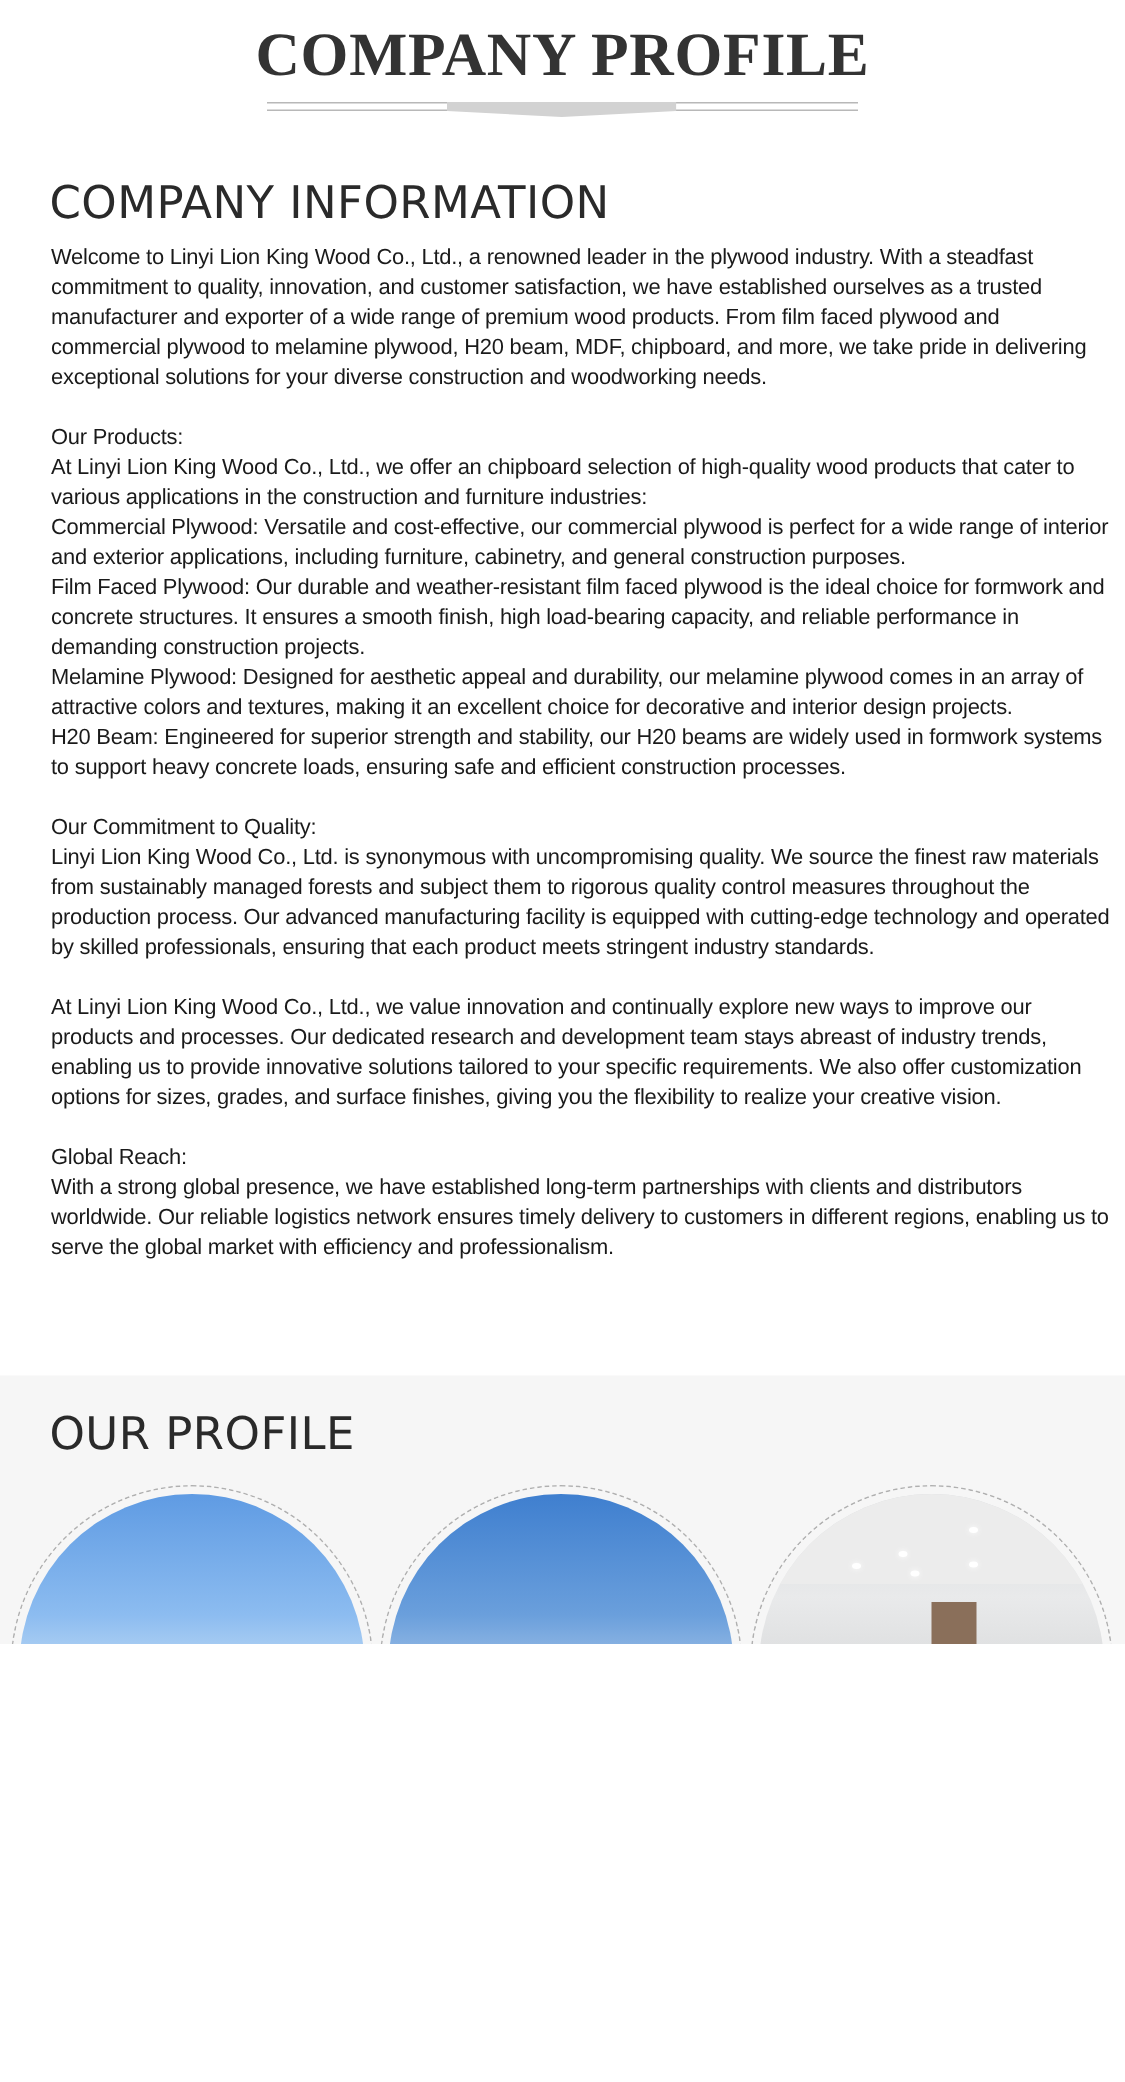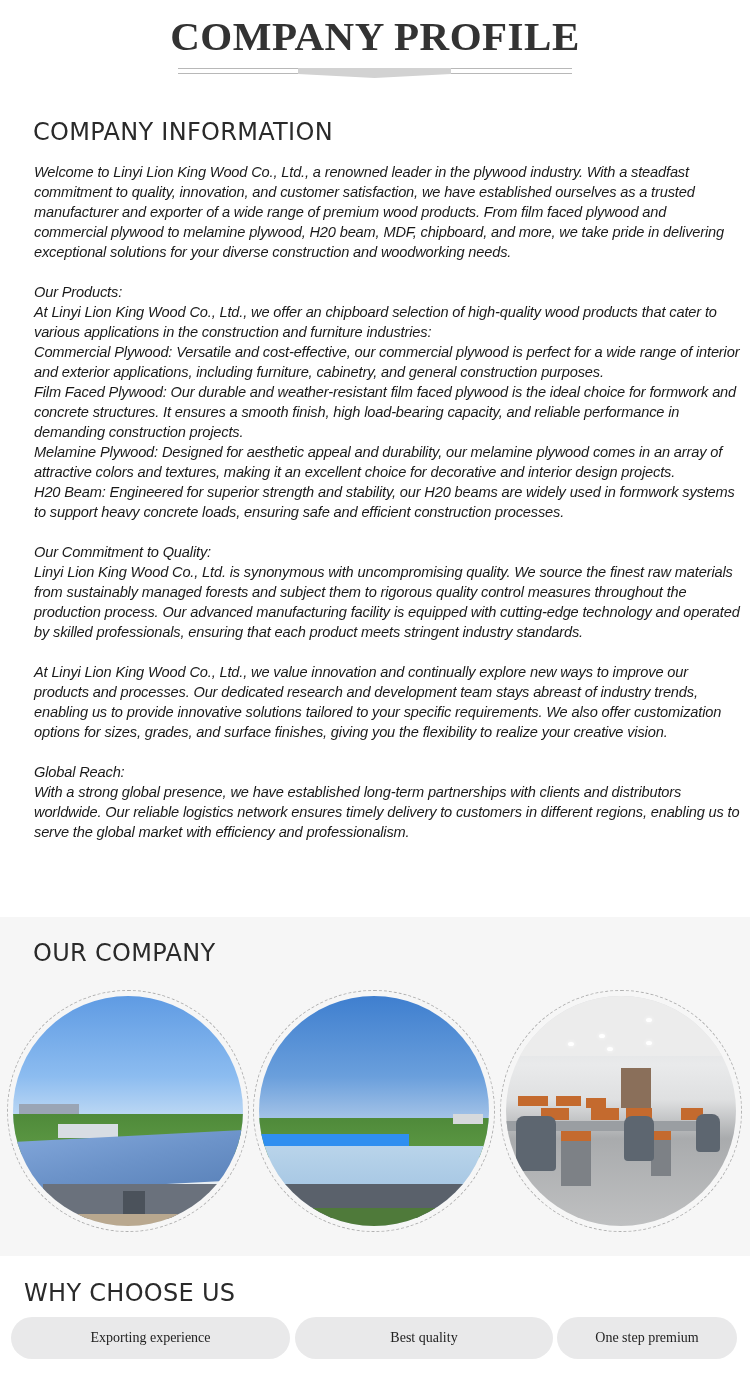--- a/index.html
+++ b/index.html
@@ -1,44 +1,44 @@
 <!DOCTYPE html>
 <html><head>
   <meta charset="utf-8">
   <style>
     * { margin: 0; padding: 0; box-sizing: border-box; }
     html, body { width: 750px; background: #ffffff; }
     body { font-family: "Liberation Sans", sans-serif; color: #222; }
 
-    .page { width: 750px; height: 1388px; position: relative; overflow: hidden; background: #fff; }
+    .page { width: 750px; height: 1096px; position: relative; overflow: hidden; background: #fff; }
 
     
     .profile-header { height: 100px; position: relative; }
     .profile-title {
       position: absolute; top: 12px; left: 0; width: 750px; text-align: center;
       font-family: "Liberation Serif", serif; font-weight: bold; font-size: 41px;
       color: #333333; letter-spacing: 0.5px;
     }
     .divider { position: absolute; top: 68px; left: 178px; width: 394px; height: 12px; }
     .divider .line { position: absolute; left: 0; width: 394px; height: 1px; background: #b8b8b8; }
     .divider .line.l1 { top: 0; }
     .divider .line.l2 { top: 5px; }
     .divider .center {
       position: absolute; left: 120px; top: 0; width: 153px; height: 10px; background: #d2d2d2;
       clip-path: polygon(0 0, 100% 0, 100% 60%, 50% 100%, 0 60%);
     }
     .section-heading {
-      font-family: "DejaVu Sans", sans-serif; font-size: 24px; color: #2a2a2a;
+      font-family: "DejaVu Sans", sans-serif; font-size: 30px; color: #2a2a2a;
       letter-spacing: 0.3px; font-weight: normal;
     }
     .info-heading { position: absolute; top: 118px; left: 33px; }
     .info-body {
       position: absolute; top: 162px; left: 34px; width: 706px;
       font-family: "Liberation Sans", sans-serif; font-size: 14.6px; line-height: 20px;
-      color: #1a1a1a; letter-spacing: -0.15px; font-style: italic;
+      color: #1a1a1a; letter-spacing: -0.15px;
     }
     .info-body p { margin: 0; }
     .info-body .gap { height: 20px; }
 
     
     .company-section {
       position: absolute; top: 917px; left: 0; width: 750px; height: 339px; background: #f6f6f6;
     }
     .company-heading { position: absolute; top: 22px; left: 33px; }
     .photo {
@@ -106,21 +106,21 @@
     <p>Our Commitment to Quality:</p>
     <p>Linyi Lion King Wood Co., Ltd. is synonymous with uncompromising quality. We source the finest raw materials from sustainably managed forests and subject them to rigorous quality control measures throughout the production process. Our advanced manufacturing facility is equipped with cutting-edge technology and operated by skilled professionals, ensuring that each product meets stringent industry standards.</p>
     <div class="gap"></div>
     <p>At Linyi Lion King Wood Co., Ltd., we value innovation and continually explore new ways to improve our products and processes. Our dedicated research and development team stays abreast of industry trends, enabling us to provide innovative solutions tailored to your specific requirements. We also offer customization options for sizes, grades, and surface finishes, giving you the flexibility to realize your creative vision.</p>
     <div class="gap"></div>
     <p>Global Reach:</p>
     <p>With a strong global presence, we have established long-term partnerships with clients and distributors worldwide. Our reliable logistics network ensures timely delivery to customers in different regions, enabling us to serve the global market with efficiency and professionalism.</p>
   </div>
 
   <div class="company-section">
-    <h2 class="section-heading company-heading">OUR COMPANY</h2>
+    <h2 class="section-heading company-heading">OUR PROFILE</h2>
 
     <div class="photo p1">
       <div class="inner">
         <div class="sky1"></div>
         <div style="position:absolute;left:6px;top:108px;width:60px;height:10px;background:#9aa5b5;"></div>
         <div class="field" style="top:118px;height:40px;"></div>
         <div style="position:absolute;left:45px;top:128px;width:60px;height:14px;background:#d8dde3;"></div>
         <div class="roof" style="left:0;top:140px;width:230px;height:50px;background:linear-gradient(170deg,#7fa4d8 0%,#6c93c9 50%,#5c84bb 100%);transform:skewY(-3deg);"></div>
         <div class="wall" style="left:30px;top:188px;width:200px;height:35px;background:#6a717c;"></div>
         <div style="position:absolute;left:110px;top:195px;width:22px;height:30px;background:#4b525b;"></div>

